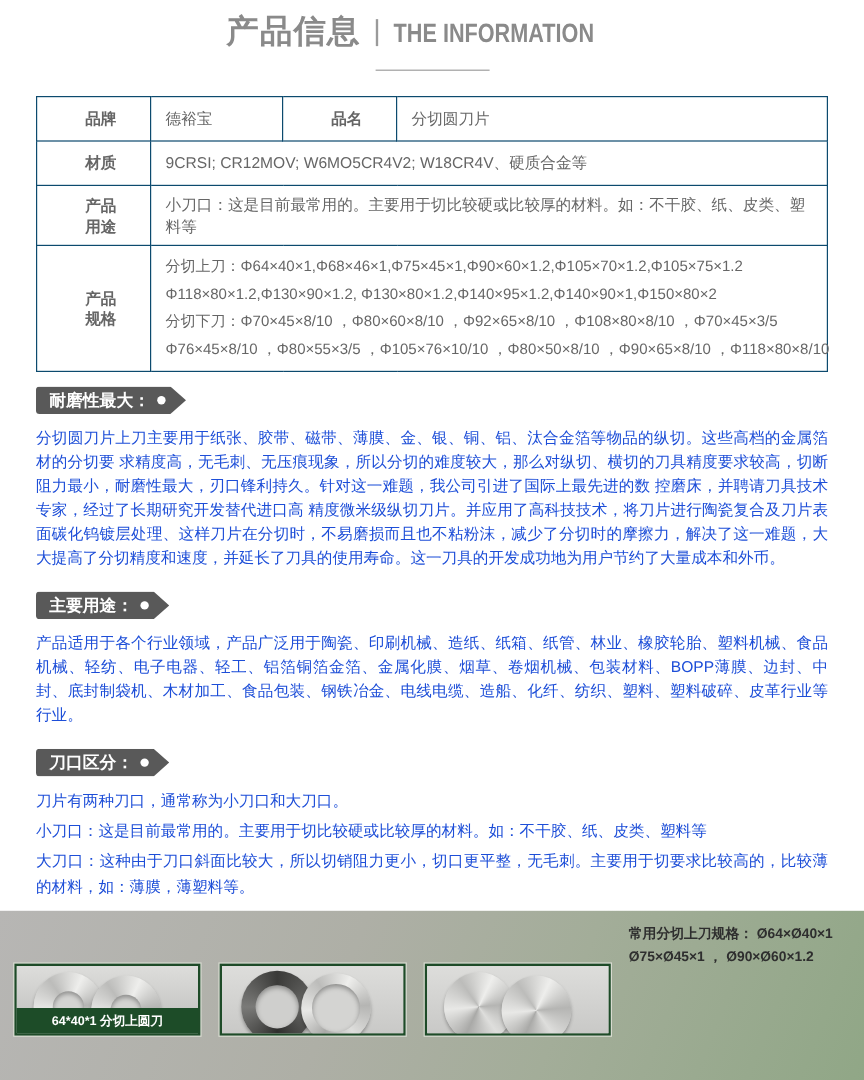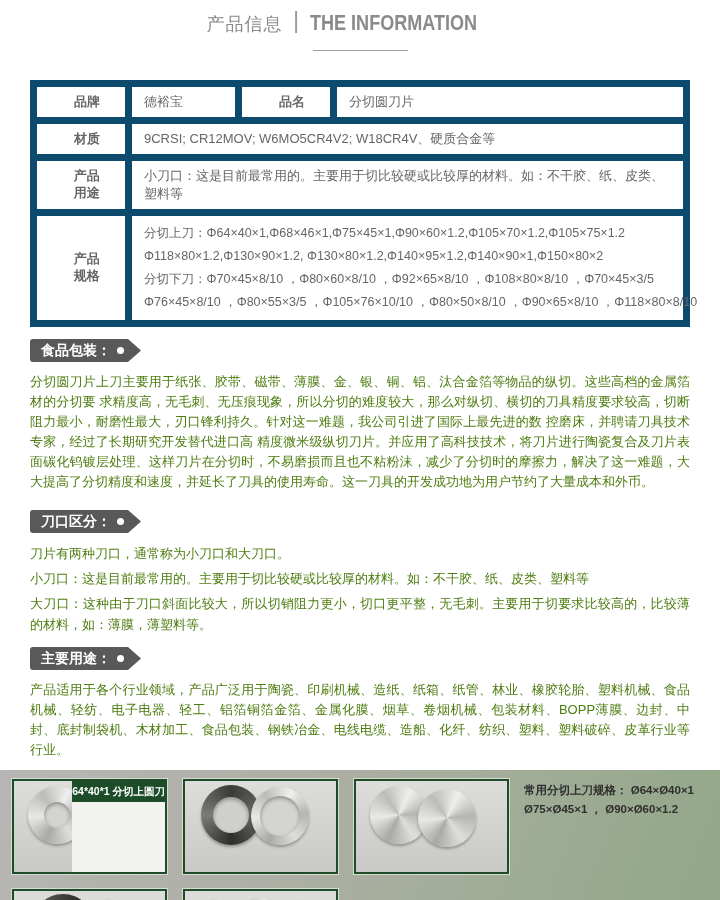--- a/index.html
+++ b/index.html
@@ -2,53 +2,53 @@
 <html><head>
 <meta charset="utf-8">
 <style>
   * { margin:0; padding:0; box-sizing:border-box; }
   html,body { width:720px; background:#fff; font-family:"Liberation Sans","DejaVu Sans",sans-serif; }
   .page { width:720px; height:900px; background:#fff; overflow:hidden; }
 
   
   .hdr { text-align:center; padding-top:8px; height:74px; }
   .hdr-line1 { color:#8a8a8a; }
-  .hdr-zh { font-size:18px; font-weight:normal; letter-spacing:1px; }
+  .hdr-zh { font-size:27px; font-weight:bold; letter-spacing:1px; }
   .hdr-sep { font-size:24px; font-weight:normal; color:#9a9a9a; margin:0 6px; position:relative; top:-2px; }
   .hdr-en { font-size:22px; font-weight:bold; letter-spacing:0; display:inline-block; transform:scaleX(.82); transform-origin:left center; }
   .hdr-underline { width:95px; height:1px; background:#9f9f9f; margin:14px auto 0; }
 
   
   table.info { border-collapse:collapse; width:660px; margin:6px auto 0; table-layout:fixed; }
-  table.info td { border:7px solid #0c4a6e; font-size:13px; color:#666; vertical-align:middle;padding-left:12px; }
+  table.info td { border:1px solid #0c4a6e; font-size:13px; color:#666; vertical-align:middle;padding-left:12px; }
   td.lbl { text-align:center; font-weight:bold; color:#555; background:#fff; }
   td.val { padding:6px 14px; }
-  .stack2 { display:inline-block; width:2.05em; line-height:17px; text-align:left;font-family:Liberation Mono, monospace; }
+  .stack2 { display:inline-block; width:2.05em; line-height:17px; text-align:center; }
   tr.r1 td, tr.r2 td { height:37px; }
   tr.r3 td { height:50px; }
   tr.r4 td { height:94px; }
   .spec-line { line-height:23px; white-space:nowrap; font-size:12.5px; }
 
   
   .badge { position:relative; display:inline-flex; align-items:center; margin:12px 0 6px 30px;
            background:#595959; color:#fff; font-weight:bold; font-size:14px; height:23px;
            padding:0 30px 0 11px; border-radius:3px;
            clip-path:polygon(0 0, calc(100% - 13px) 0, 100% 50%, calc(100% - 13px) 100%, 0 100%); }
   .badge .dot { position:absolute; right:17px; top:50%; margin-top:-3.5px; width:7px; height:7px; border-radius:50%; background:#fff; }
 
-  .para { margin:4px 30px 6px; font-size:13px; color:#4d7c0f; line-height:20px; text-align:justify; }
+  .para { margin:4px 30px 6px; font-size:13px; color:#1d4ed8; line-height:20px; text-align:justify; }
   .para.tight { margin-bottom:0; line-height:21px; }
 
   
   .gallery { margin-top:10px; width:720px; height:224px; display:flex;
              background:linear-gradient(112deg,#b7b6b4 0%,#aeafa6 38%,#a3ad99 62%,#8ea684 100%);
              padding:9px 8px 9px 12px; }
   .cards { width:498px; display:grid; grid-template-columns:repeat(3,155px); grid-auto-rows:95px;
            column-gap:16px; row-gap:15px; }
-  .card { background:#f2f2f0; border:2px solid #1e4b28; box-shadow:0 0 0 1px #d8dbd0; display:flex; flex-direction:row; }
+  .card { background:#f2f2f0; border:2px solid #1e4b28; box-shadow:0 0 0 1px #d8dbd0; display:flex; flex-direction:column;margin-top:35px; }
   .photo { position:relative; flex:1; background:linear-gradient(#dddddb,#c9c9c7); overflow:hidden; }
   .caption { height:21px; background:#1d4c28; color:#fff; font-size:10.5px; font-weight:bold;
              display:flex; align-items:center; justify-content:center; white-space:nowrap; }
 
   .blade { position:absolute; border-radius:50%;
            background:conic-gradient(from 25deg,#eeeeec,#b5b5b3,#dededc,#a9a9a7,#e8e8e6,#bcbcba,#eeeeec);
            box-shadow:0 2px 3px rgba(0,0,0,.3); }
   .blade .hole { position:absolute; border-radius:50%; background:#d4d4d2; box-shadow:inset 0 2px 4px rgba(0,0,0,.35); }
   
   .p-wide .b1 { width:58px; height:58px; left:14px; top:5px; }
@@ -116,44 +116,44 @@
         <div class="spec-line">Φ118×80×1.2,Φ130×90×1.2, Φ130×80×1.2,Φ140×95×1.2,Φ140×90×1,Φ150×80×2</div>
         <div class="spec-line">分切下刀：Φ70×45×8/10 ，Φ80×60×8/10 ，Φ92×65×8/10 ，Φ108×80×8/10 ，Φ70×45×3/5</div>
         <div class="spec-line">Φ76×45×8/10 ，Φ80×55×3/5 ，Φ105×76×10/10 ，Φ80×50×8/10 ，Φ90×65×8/10 ，Φ118×80×8/10</div>
       </td>
     </tr>
   </tbody>
     </table>
 
   <div>
     <div class="badge">
-      <span>食品包装：</span>
+      <span>耐磨性最大：</span>
       <span class="dot"></span>
     </div>
     <p class="para">分切圆刀片上刀主要用于纸张、胶带、磁带、薄膜、金、银、铜、铝、汰合金箔等物品的纵切。这些高档的金属箔材的分切要 求精度高，无毛刺、无压痕现象，所以分切的难度较大，那么对纵切、横切的刀具精度要求较高，切断阻力最小，耐磨性最大，刃口锋利持久。针对这一难题，我公司引进了国际上最先进的数 控磨床，并聘请刀具技术专家，经过了长期研究开发替代进口高 精度微米级纵切刀片。并应用了高科技技术，将刀片进行陶瓷复合及刀片表面碳化钨镀层处理、这样刀片在分切时，不易磨损而且也不粘粉沫，减少了分切时的摩擦力，解决了这一难题，大大提高了分切精度和速度，并延长了刀具的使用寿命。这一刀具的开发成功地为用户节约了大量成本和外币。</p>
+  </div>
+
+  <div>
+    <div class="badge">
+      <span>主要用途：</span>
+      <span class="dot"></span>
+    </div>
+    <p class="para">产品适用于各个行业领域，产品广泛用于陶瓷、印刷机械、造纸、纸箱、纸管、林业、橡胶轮胎、塑料机械、食品机械、轻纺、电子电器、轻工、铝箔铜箔金箔、金属化膜、烟草、卷烟机械、包装材料、BOPP薄膜、边封、中封、底封制袋机、木材加工、食品包装、钢铁冶金、电线电缆、造船、化纤、纺织、塑料、塑料破碎、皮革行业等行业。</p>
   </div>
 
   <div>
     <div class="badge">
       <span>刀口区分：</span>
       <span class="dot"></span>
     </div>
     <p class="para tight">刀片有两种刀口，通常称为小刀口和大刀口。</p>
     <p class="para tight">小刀口：这是目前最常用的。主要用于切比较硬或比较厚的材料。如：不干胶、纸、皮类、塑料等</p>
     <p class="para tight">大刀口：这种由于刀口斜面比较大，所以切销阻力更小，切口更平整，无毛刺。主要用于切要求比较高的，比较薄的材料，如：薄膜，薄塑料等。</p>
   </div>
 
-  <div>
-    <div class="badge">
-      <span>主要用途：</span>
-      <span class="dot"></span>
-    </div>
-    <p class="para">产品适用于各个行业领域，产品广泛用于陶瓷、印刷机械、造纸、纸箱、纸管、林业、橡胶轮胎、塑料机械、食品机械、轻纺、电子电器、轻工、铝箔铜箔金箔、金属化膜、烟草、卷烟机械、包装材料、BOPP薄膜、边封、中封、底封制袋机、木材加工、食品包装、钢铁冶金、电线电缆、造船、化纤、纺织、塑料、塑料破碎、皮革行业等行业。</p>
-  </div>
-
   <div class="gallery">
     <div class="cards">
 
       <div class="card">
         <div class="photo p-wide">
           <div class="blade b1">
               <div class="hole"></div>
             </div>
           <div class="blade b2">
               <div class="hole"></div>

